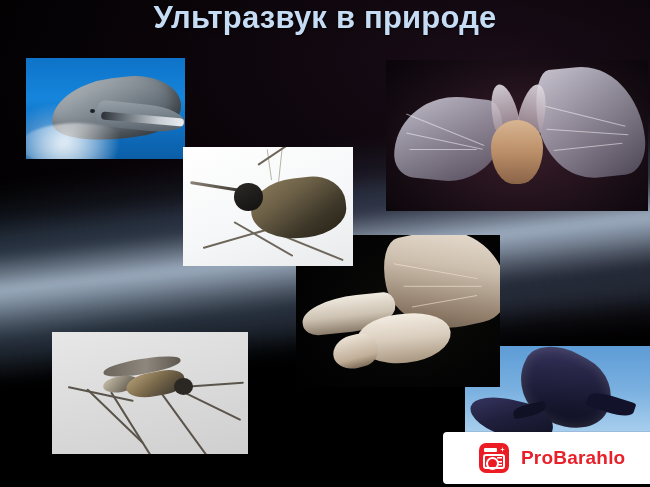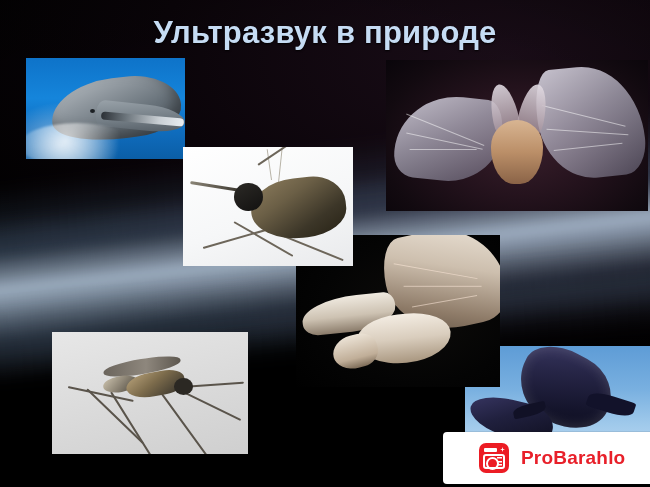--- a/index.html
+++ b/index.html
@@ -73,21 +73,21 @@
   .bg-vignette {
     position: absolute;
     inset: 0;
     background: radial-gradient(130% 100% at 50% 50%, rgba(0,0,0,0) 40%, rgba(0,0,0,0.55) 100%);
   }
 
   
   .title {
     position: absolute;
     left: 0;
-    top: 15px;
+    top: 0;
     width: 650px;
     text-align: center;
     font-size: 31px;
     font-weight: bold;
     letter-spacing: 0.2px;
     color: #c6dcf4;
     text-shadow: 0 1px 2px rgba(0,0,0,0.9);
     z-index: 30;
   }
 

